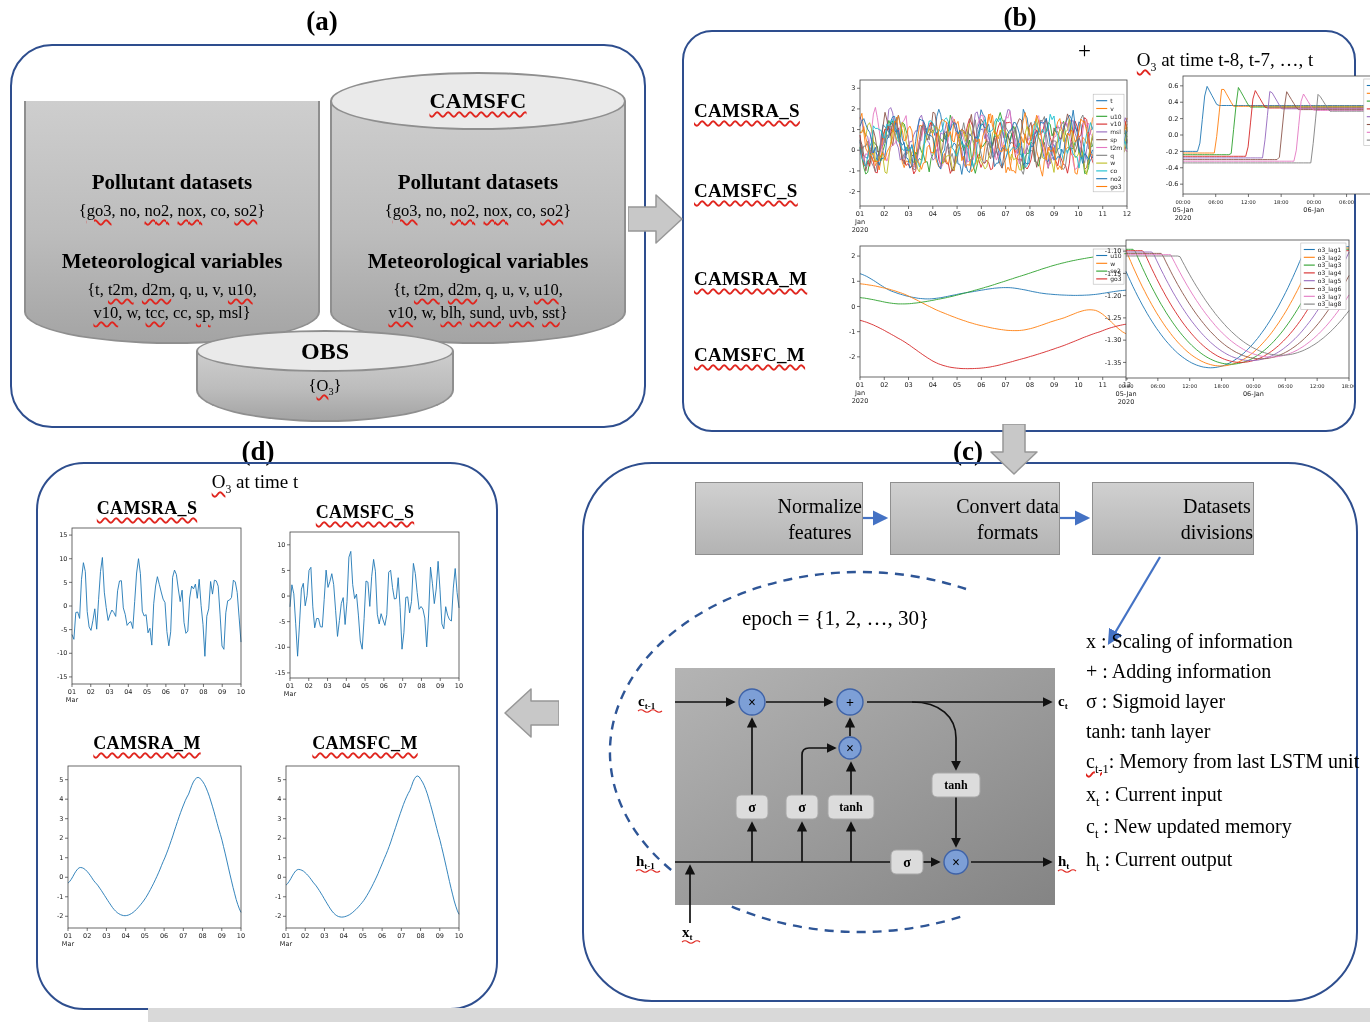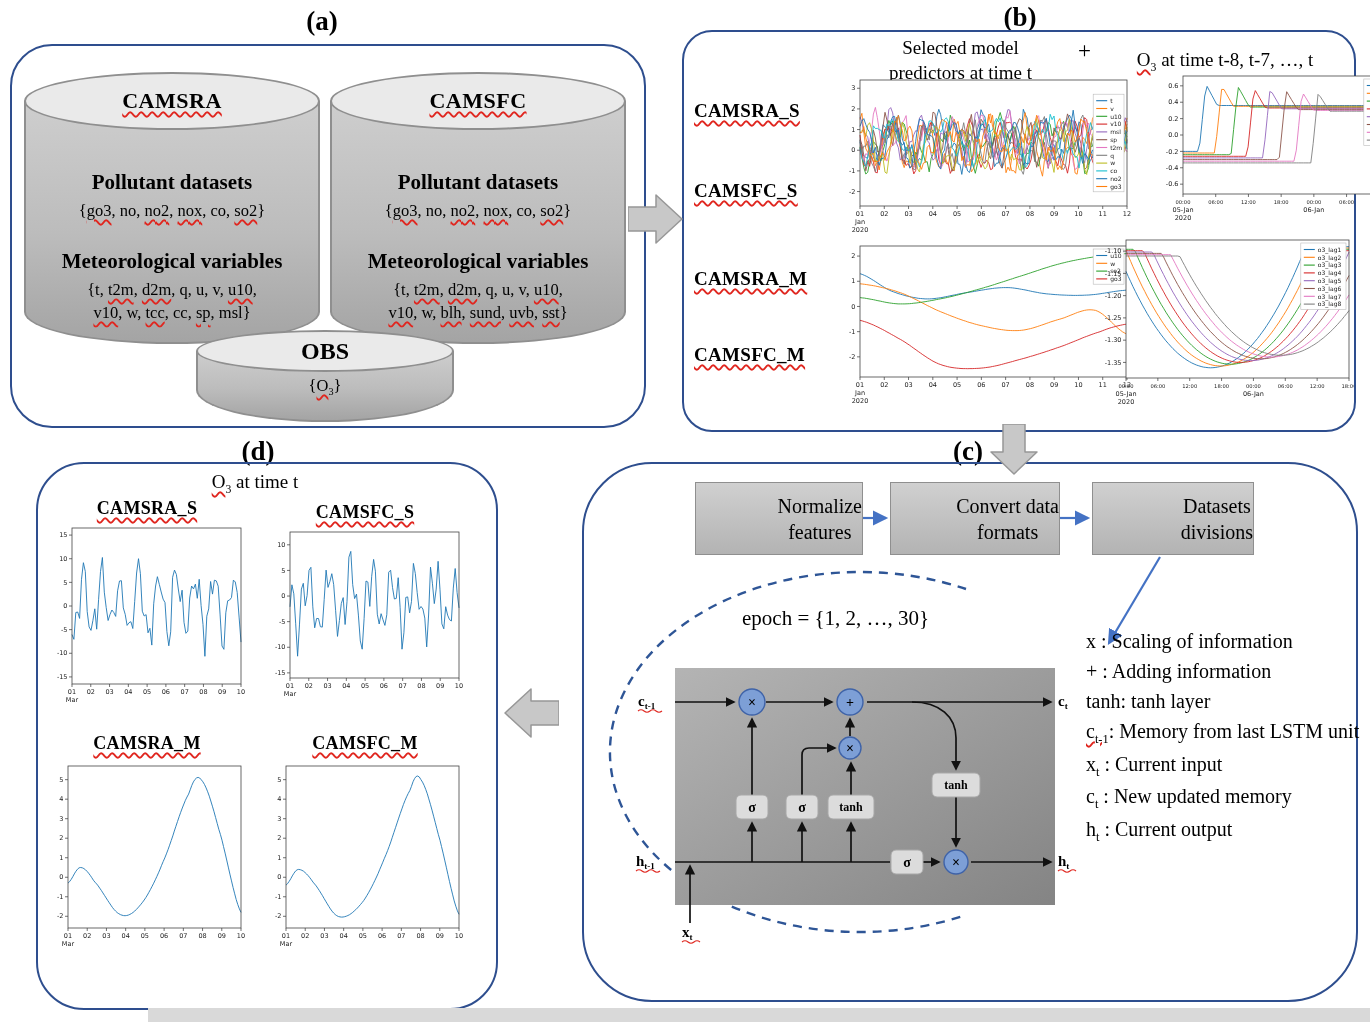--- a/index.html
+++ b/index.html
@@ -42,23 +42,20 @@
 <div id="stage">
 
   <div class="plabel" style="left:292px;top:6px;width:60px">(a)</div>
   <div class="plabel" style="left:990px;top:2px;width:60px">(b)</div>
   <div class="plabel" style="left:938px;top:436px;width:60px">(c)</div>
   <div class="plabel" style="left:228px;top:436px;width:60px">(d)</div>
 
   <div class="panel" style="left:10px;top:44px;width:636px;height:384px;border-radius:42px"></div>
 
   <div style="left:24px;top:72px;width:296px;height:272px">
-    <div class="cyl-cap">
-      <span class="cyl-title"><span class="sq">CAMSRA</span></span>
-    </div>
     <div class="cyl-body">
       <div class="cyl-heading">Pollutant datasets</div>
       <div class="cyl-text">{<span class="sq">go3</span>, no, <span class="sq">no2</span>, <span class="sq">nox</span>, co, <span class="sq">so2</span>}</div>
       <div class="cyl-heading">Meteorological variables</div>
       <div class="cyl-text">{t, <span class="sq">t2m</span>, <span class="sq">d2m</span>, q, u, v, <span class="sq">u10</span>,
 <span class="sq">v10</span>, w, <span class="sq">tcc</span>, cc, <span class="sq">sp</span>, msl}</div>
     </div>
   </div>
 
   <div style="left:330px;top:72px;width:296px;height:272px">
@@ -82,22 +79,20 @@
       <div class="cyl-text" style="margin-top:0">{<span class="sq">O<sub>3</sub></span>}</div>
     </div>
   </div>
 
   <svg style="left:628px;top:192px;z-index:6" width="56" height="54" viewBox="0 0 56 54">
     <polygon class="chev" points="0,15 28,15 28,3 54,27 28,51 28,39 0,39"></polygon>
   </svg>
 
   <div class="panel" style="left:682px;top:30px;width:674px;height:402px;border-radius:30px"></div>
 
-  <div class="hdr" style="left:843px;top:36px;width:235px">Selected model
-predictors at time t</div>
   <div style="left:1078px;top:38px;font-size:23px">+</div>
   <div class="hdr" style="left:1096px;top:48px;width:258px"><span class="sq">O<sub>3</sub></span> at time t-8, t-7, …, t</div>
 
   <div class="rowlab" style="left:694px;top:100px;width:145px"><span class="sq">CAMSRA_S</span></div>
   <div class="rowlab" style="left:694px;top:180px;width:145px"><span class="sq">CAMSFC_S</span></div>
   <div class="rowlab" style="left:694px;top:268px;width:145px"><span class="sq">CAMSRA_M</span></div>
   <div class="rowlab" style="left:694px;top:344px;width:145px"><span class="sq">CAMSFC_M</span></div>
 
   <div class="chart-mount" style="left:840px;top:74px">
       <svg width="292" height="160" viewBox="0 0 292 160">
@@ -453,20 +448,21 @@
     <text class="iolab" x="52" y="282"><tspan>x</tspan><tspan font-size="9" dy="3">t</tspan></text>
     <path class="sqg" d="M52,287 q3,-2.5 6,0 t6,0 t6,0"></path>
     <text class="iolab" x="428" y="51"><tspan>c</tspan><tspan font-size="9" dy="3">t</tspan></text>
     <text class="iolab" x="428" y="211"><tspan>h</tspan><tspan font-size="9" dy="3">t</tspan></text>
     <path class="sqg" d="M428,216 q3,-2.5 6,0 t6,0 t6,0"></path>
   </svg>
 
   <div class="legend-lines" style="left:1086px;top:626px;width:276px">
     <div>x : Scaling of information</div>
     <div>+ : Adding information</div>
+    <div>σ : Sigmoid layer</div>
     <div>tanh: tanh layer</div>
     <div><span class="sq">c<sub>t-1</sub></span>: Memory from last LSTM unit</div>
     <div>x<sub>t</sub> : Current input</div>
     <div>c<sub>t</sub> : New updated memory</div>
     <div>h<sub>t</sub> : Current output</div>
   </div>
 
   <svg style="left:503px;top:686px;z-index:6" width="56" height="54" viewBox="0 0 56 54">
     <polygon class="chev" points="56,15 28,15 28,3 2,27 28,51 28,39 56,39"></polygon>
   </svg>

